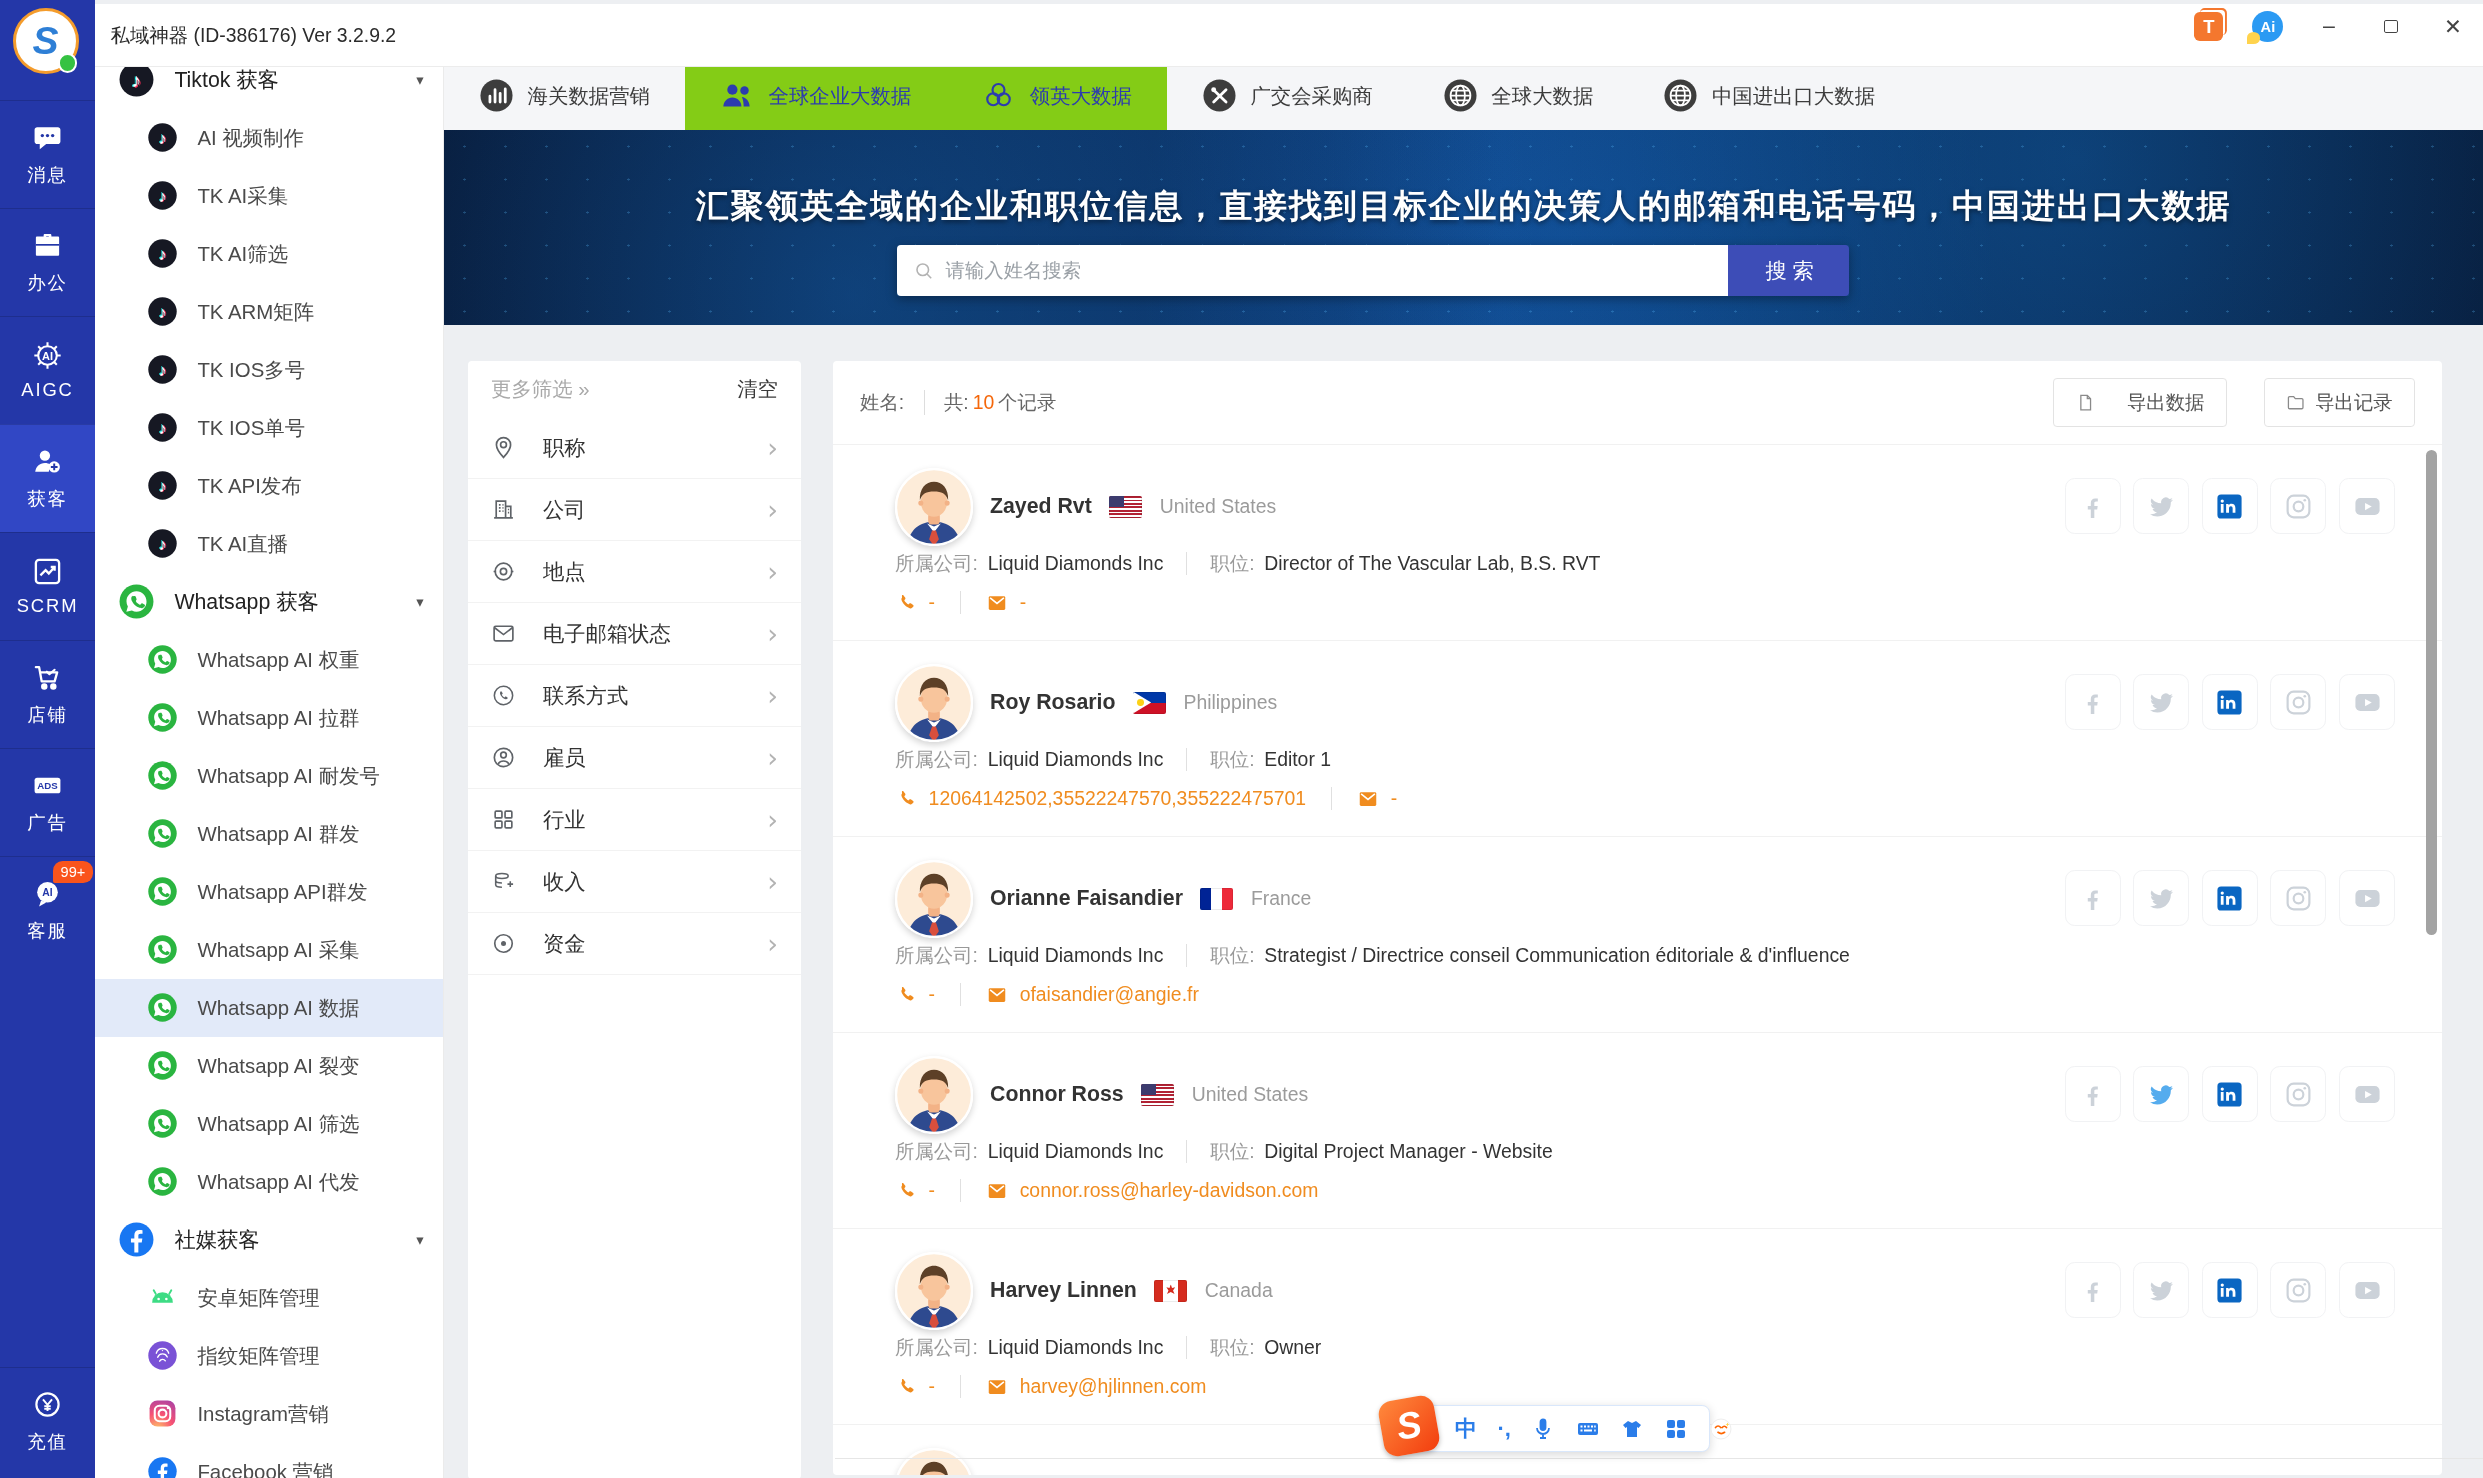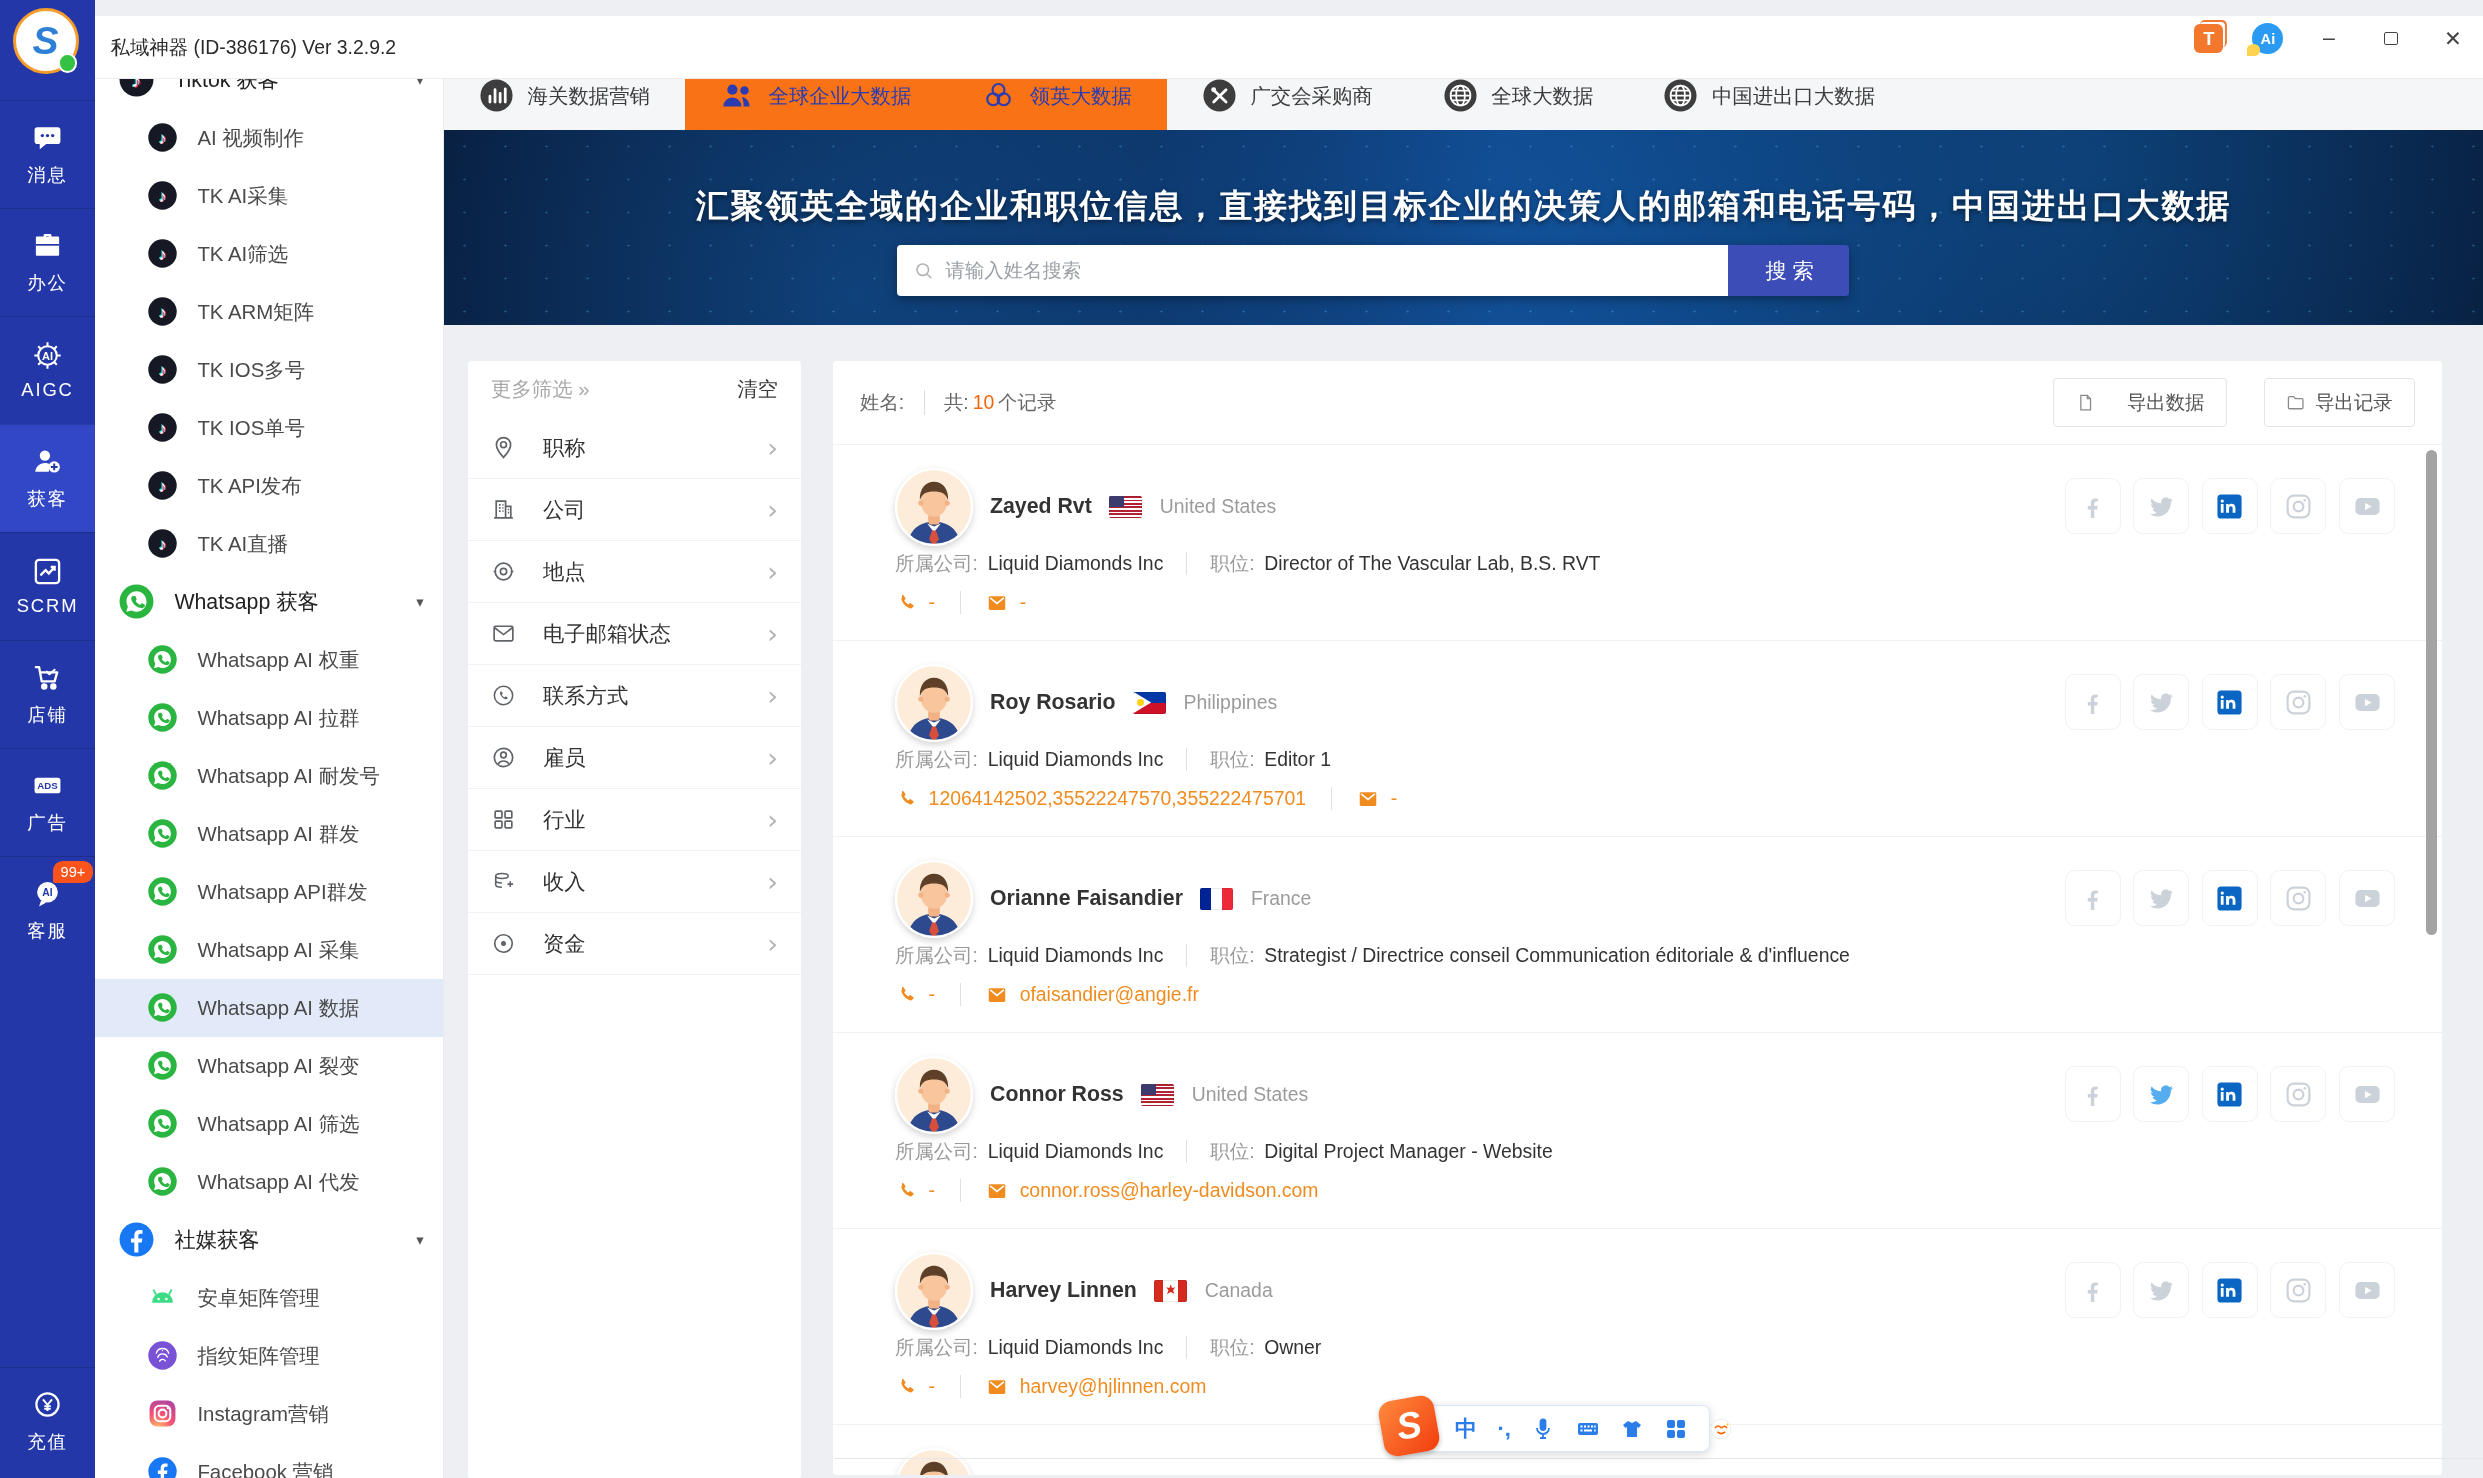--- a/index.html
+++ b/index.html
@@ -1,20 +1,20 @@
 <!DOCTYPE html>
 <html><head>
 <meta charset="utf-8">
 <style>
   html,body{margin:0;padding:0;background:#d8dadf;}
   *{box-sizing:border-box;font-family:"Liberation Sans","DejaVu Sans",sans-serif;}
   .app{position:relative;width:2483px;height:1479px;background:#edeff2;overflow:hidden;}
 
   
-  .titlebar{position:absolute;left:95px;top:16px;right:0;height:63px;background:#fff;border-bottom:1px solid #ececec;display:flex;align-items:center;z-index:5;}
+  .titlebar{position:absolute;left:95px;top:4px;right:0;height:63px;background:#fff;border-bottom:1px solid #ececec;display:flex;align-items:center;z-index:5;}
   .title-text{margin-left:15.5px;font-size:19.4px;color:#2b2b2b;}
   .tb-right{position:absolute;right:13.6px;top:0;height:45px;display:flex;align-items:center;gap:29px;}
   .tb-translate{width:29px;height:29px;background:#f4772e;border-radius:5.8px;color:#fff;font-weight:bold;font-size:18.4px;display:flex;align-items:center;justify-content:center;box-shadow:3.9px -3.9px 0 -1.9px #fff,4.9px -4.9px 0 -1px #f4772e;}
   .tb-ai{position:relative;width:31px;height:31px;border-radius:50%;background:#2b9af3;color:#fff;font-weight:bold;font-size:14.6px;display:flex;align-items:center;justify-content:center;}
   .tb-ai::after{content:"";position:absolute;left:-5.8px;bottom:-1.9px;width:13.6px;height:11.6px;background:#ffd34d;border-radius:50% 50% 50% 0;}
   .win-btn{width:33px;height:33px;display:flex;align-items:center;justify-content:center;color:#444;font-size:21.3px;cursor:pointer;}
   .win-max{font-size:0;}
   .win-max i{width:13.6px;height:13.6px;border:1.9px solid #444;border-radius:1.9px;}
 
   
@@ -42,21 +42,21 @@
   .group .side-icon svg{width:37px;height:37px;}
   .item .side-icon svg{width:31px;height:31px;}
   .side-label{font-size:20.4px;color:#4a4a4a;}
   .group .side-label{font-size:21.3px;color:#222;}
   .caret{position:absolute;right:19.4px;color:#555;font-size:14.6px;}
 
   
   .tabs-zone{position:absolute;left:444px;top:45px;right:0;height:85px;background:#fff;}
   .tabs-row{position:absolute;left:0;right:0;top:15.5px;height:70px;display:flex;background:#f5f6f8;}
   .tab{display:flex;align-items:center;gap:13.6px;padding:0 35px;font-size:20.4px;color:#3c3c3c;cursor:pointer;white-space:nowrap;}
-  .tab.active{background:#f97316;color:#2c3cae;}
+  .tab.active{background:#84cc16;color:#2c3cae;}
   .tab-ic{display:flex;}
   .tab-ic svg{width:35px;height:35px;}
 
   
   .hero{position:absolute;left:444px;top:130px;right:0;height:195px;overflow:hidden;
     background:
       radial-gradient(circle at 20% 85%, rgba(26,120,210,.38), transparent 42%),
       radial-gradient(circle at 80% 15%, rgba(24,140,235,.30), transparent 46%),
       radial-gradient(circle at 55% 60%, rgba(20,110,205,.25), transparent 38%),
       linear-gradient(90deg,#06122b 0%,#0a2a57 35%,#10407e 52%,#0a2a57 70%,#06122b 100%);}

